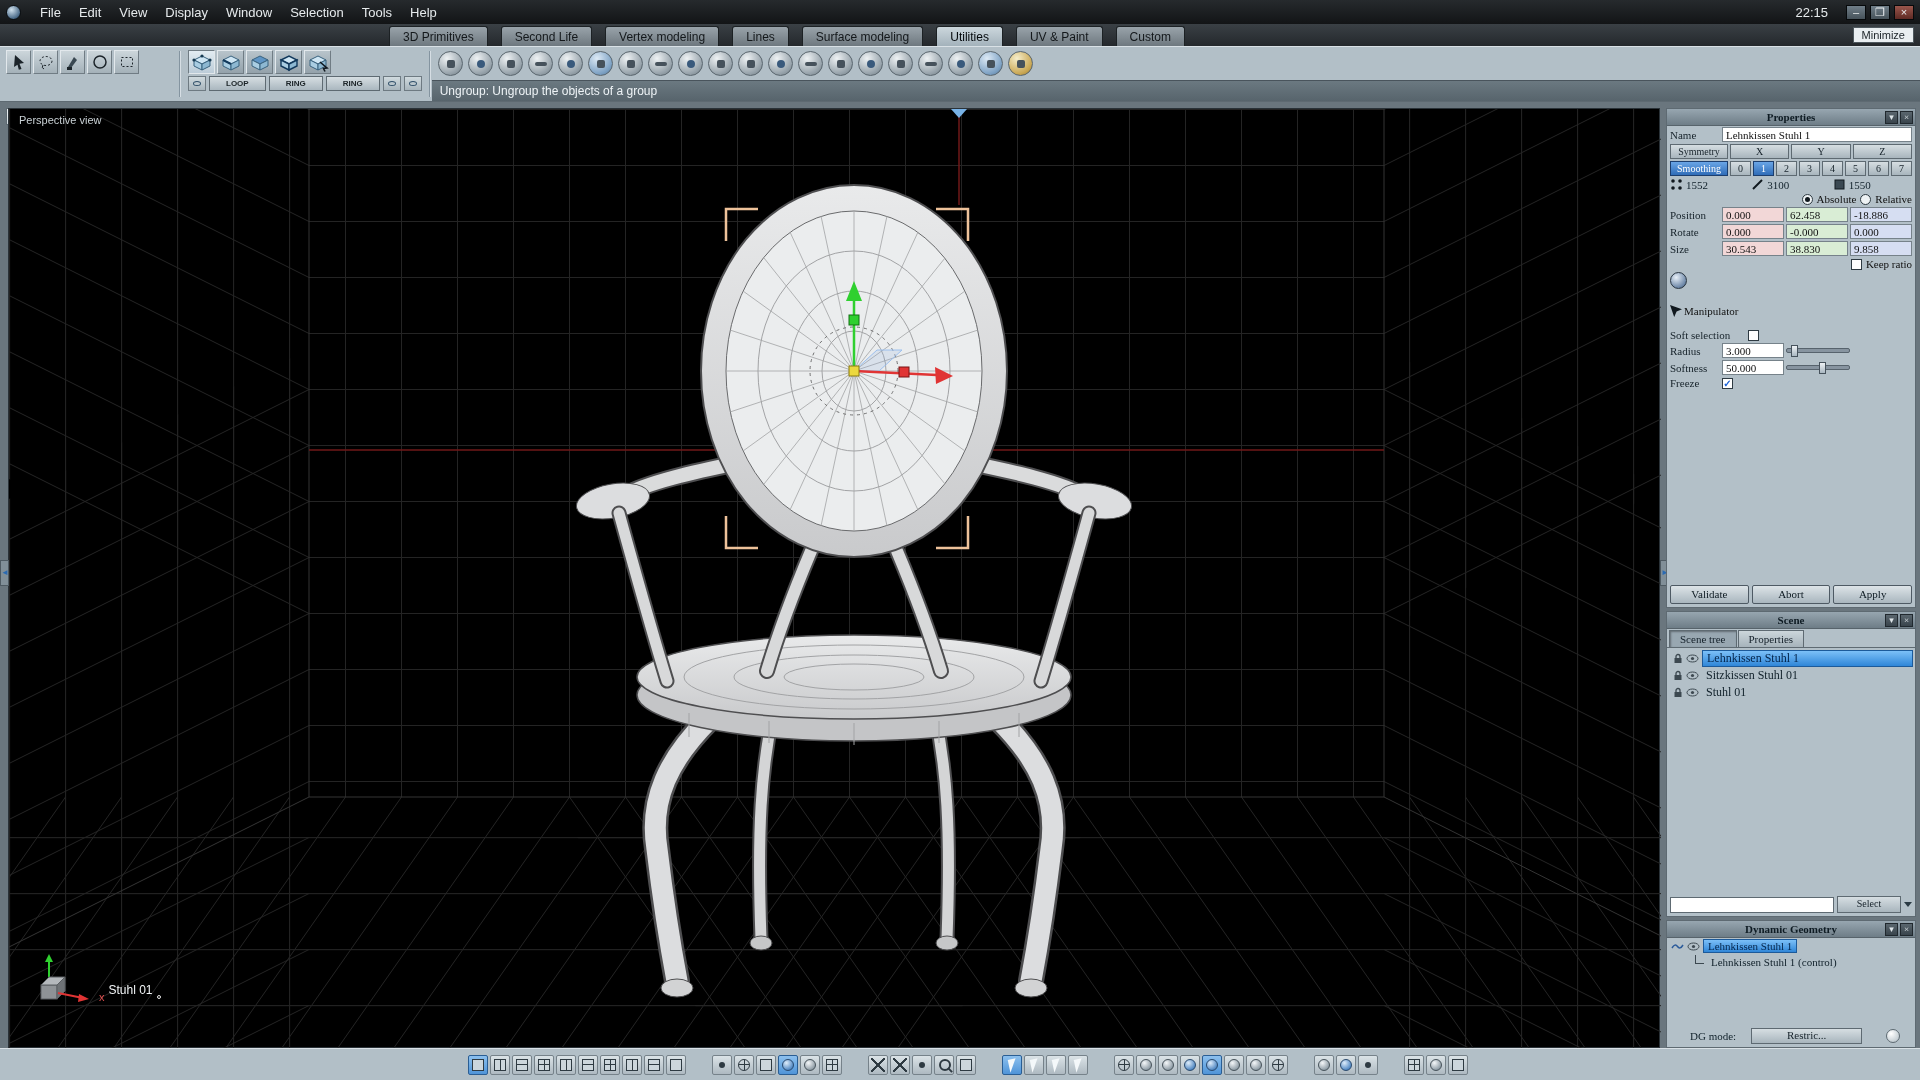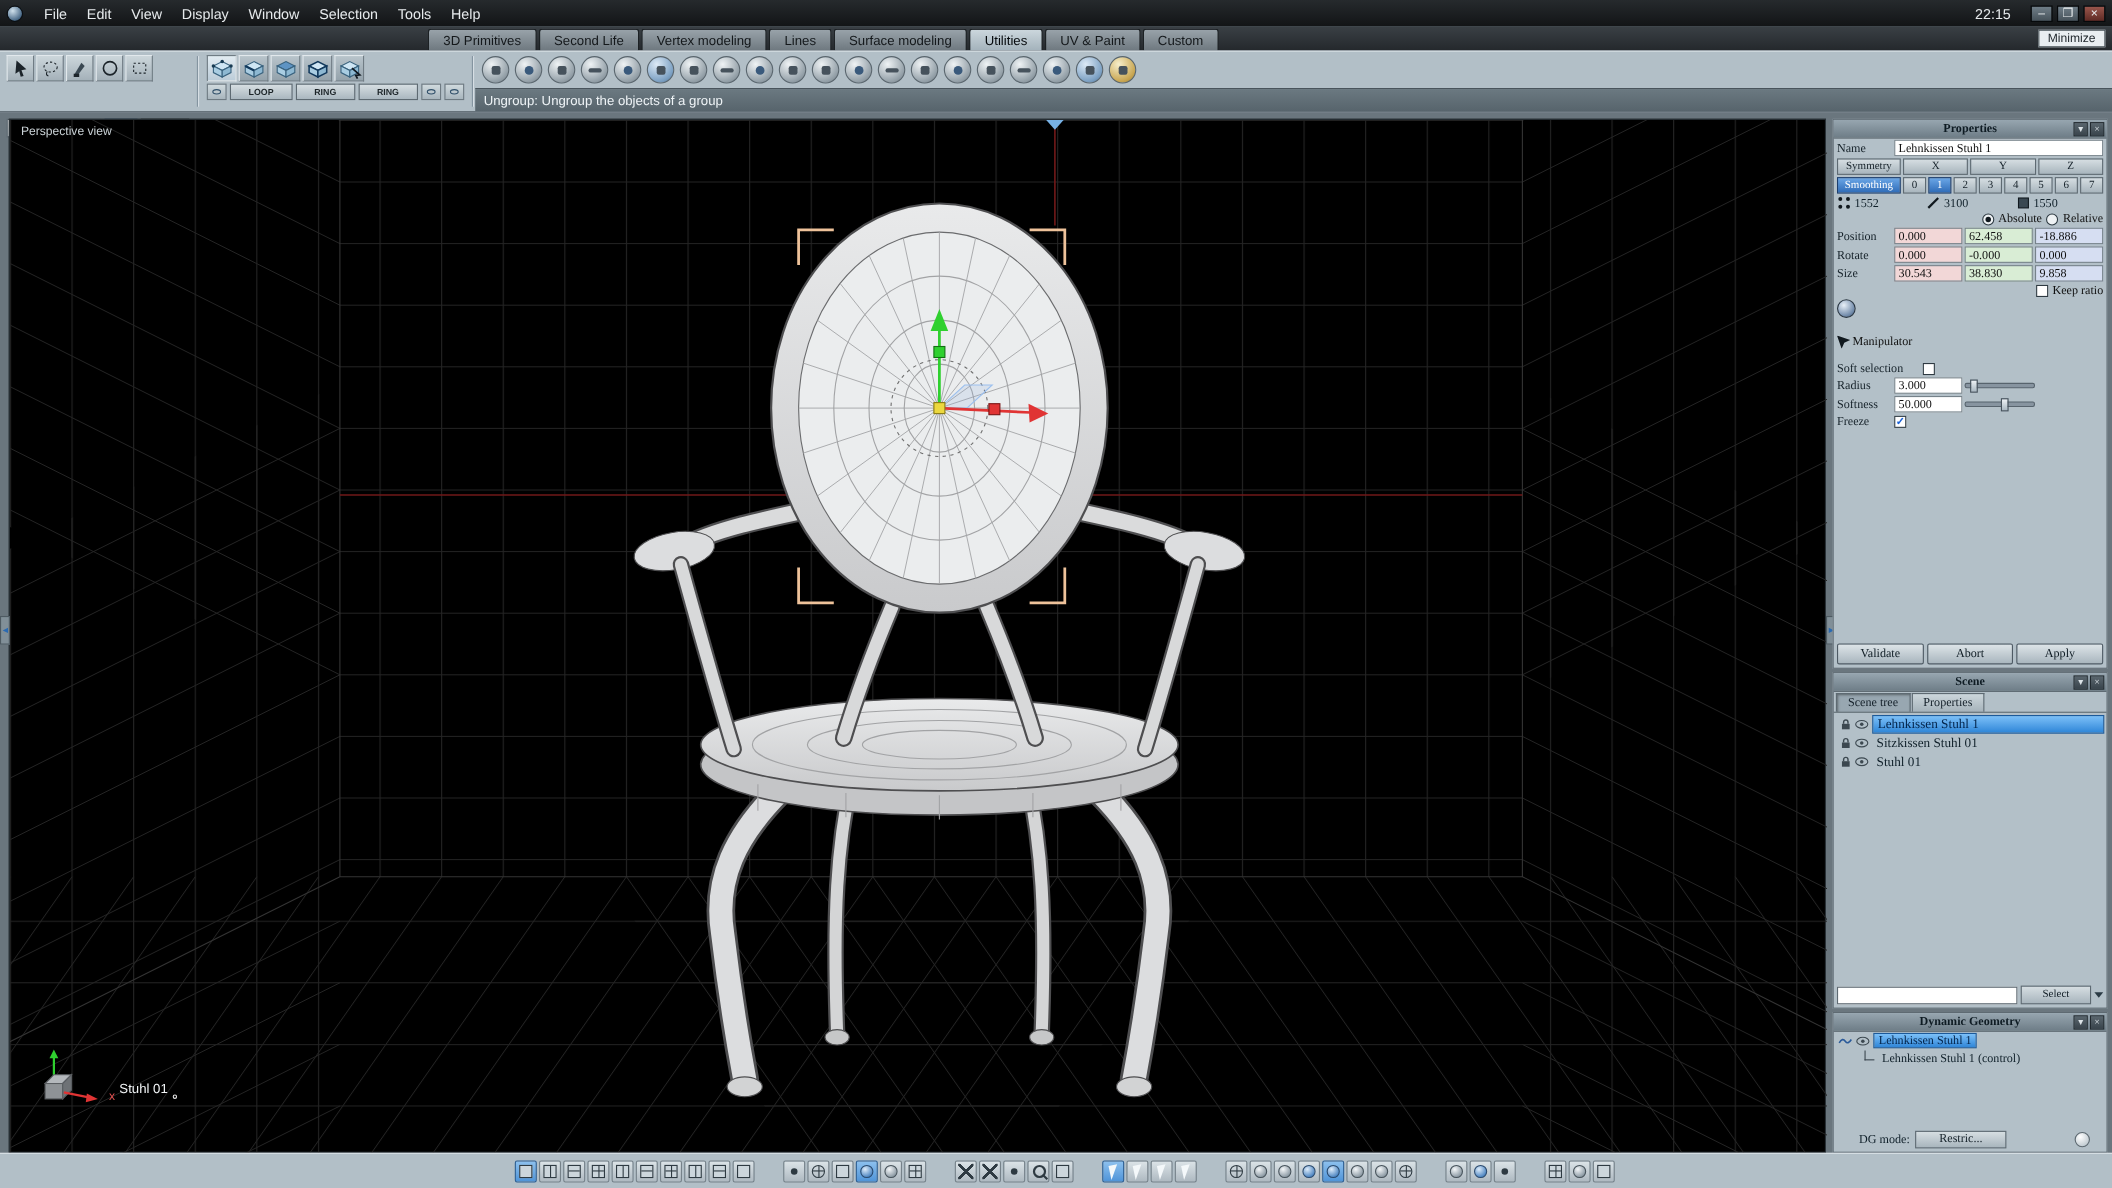--- a/index.html
+++ b/index.html
@@ -10,21 +10,21 @@
   .menubar { position:absolute; left:0; top:0; width:1920px; height:24px; background:linear-gradient(#262a2d,#121416); display:flex; align-items:center; padding:0 6px; }
   .menu-logo { width:15px; height:15px; border-radius:50%; background:radial-gradient(circle at 35% 30%, #cfe0ec, #4a6a88 70%, #22303c); margin-right:10px; border:1px solid #0a0e12; }
   .menu-item { color:#e6eaec; font-size:13px; padding:3px 9px; cursor:default; }
   .menu-right { margin-left:auto; display:flex; align-items:center; gap:4px; }
   .clock { color:#e6eaec; font-size:13px; margin-right:14px; }
   .winbtn { width:20px; height:15px; font-size:11px; line-height:13px; text-align:center; color:#e8ecee; border:1px solid #06090b; background:linear-gradient(#707e88,#46525a); }
   .winbtn.close { background:linear-gradient(#9a564c,#5e2a24); }
 
   
   .tabrow { position:absolute; left:0; top:24px; width:1920px; height:22px; background:linear-gradient(#3a4045,#24282c); display:flex; align-items:flex-end; }
-  .tabs { display:flex; margin-left:389px; gap:2px; }
+  .tabs { display:flex; margin-left:389px; gap:13px; }
   .tab { font-size:12px; color:#14181b; padding:3px 13px 2px; background:linear-gradient(#99a3aa,#6e787f); border:1px solid #1c2124; border-bottom:none; border-radius:3px 3px 0 0; white-space:nowrap; }
   .tab.active { background:linear-gradient(#ccd7dd,#a3b2bb); color:#04080b; }
   .minimize-tip { margin-left:auto; margin-right:6px; align-self:center; background:#e9eef1; border:1px solid #4e585e; color:#20282d; font-size:11px; padding:1px 8px; }
 
   
   .toolbar { position:absolute; left:0; top:46px; width:1920px; height:56px; background:#b2bfc7; border-top:1px solid #d9e1e6; border-bottom:1px solid #5e6a72; display:flex; }
   .tgroup { padding:3px 6px; display:flex; flex-direction:column; gap:2px; }
   .tsep { width:2px; margin:4px 1px; border-left:1px solid #8494a0; border-right:1px solid #d6dee4; }
   .tools-row { display:flex; gap:2px; }
   .tool-icon { width:25px; height:24px; border:1px solid; border-color:#e2e8ec #707c84 #707c84 #e2e8ec; background:linear-gradient(#ccd6db,#a4b1b9); display:flex; align-items:center; justify-content:center; }
@@ -107,23 +107,23 @@
   .ticon { flex:none; display:flex; }
   .scene-bottom { display:flex; gap:3px; padding:3px; align-items:center; }
   .scene-input { flex:1; height:16px; background:#fff; border:1px solid #5e6a72; }
   .sel-btn { width:64px; height:17px; }
   .opt-tri { width:0; height:0; border-top:5px solid #2a3a44; border-left:4px solid transparent; border-right:4px solid transparent; }
 
   .dg-row { display:flex; align-items:center; gap:3px; height:16px; padding:0 2px 0 4px; font-size:11px; color:#10202a; }
   .dg-row .lbl { padding:0 4px; }
   .dg-row.selected .lbl { background:linear-gradient(#7cc0f8,#2f86d8); border:1px solid #1c5a9a; color:#03244a; }
   .branch { width:9px; height:9px; border-left:1px solid #3c4850; border-bottom:1px solid #3c4850; margin-left:24px; margin-top:-6px; flex:none; }
-  .dg-bottom { margin-top:auto; display:flex; align-items:center; gap:5px; padding:3px 5px; justify-content:flex-start; }
+  .dg-bottom { margin-top:auto; display:flex; align-items:center; gap:15px; padding:3px 5px; justify-content:flex-start; }
   .dg-mode-lbl { font-size:11px; color:#10202a; margin-left:18px; }
-  .dg-btn { width:83px; height:16px; font-size:11px; }
+  .dg-btn { width:111px; height:16px; font-size:11px; }
   .dg-circle { width:14px; height:14px; border-radius:50%; background:radial-gradient(circle at 35% 30%, #ffffff, #c2ccd2 75%); border:1px solid #5e6a72; margin-left:auto; margin-right:10px; }
 
   
   .bottombar { position:absolute; left:0; top:1048px; width:1920px; height:32px; background:#b2bfc7; border-top:1px solid #d9e1e6; display:flex; align-items:center; padding-left:468px; }
   .bgroup { display:flex; gap:2px; margin-right:26px; }
   .bi { width:20px; height:20px; border:1px solid #76828a; background:linear-gradient(#dbe3e7,#aeb9c1); border-radius:2px; position:relative; flex:none; }
   .bi.active { background:linear-gradient(#8cc0ee,#4f94d8); border-color:#2a5e94; }
   .bi-frame::after { content:""; position:absolute; inset:3px; border:1px solid #2e3a42; background:#ccd6dc; }
   .bi-cols::after { content:""; position:absolute; inset:3px; border:1px solid #2e3a42; background:linear-gradient(#2e3a42,#2e3a42) 50% 0/1px 100% no-repeat, #ccd6dc; }
   .bi-rows::after { content:""; position:absolute; inset:3px; border:1px solid #2e3a42; background:linear-gradient(#2e3a42,#2e3a42) 0 50%/100% 1px no-repeat, #ccd6dc; }

